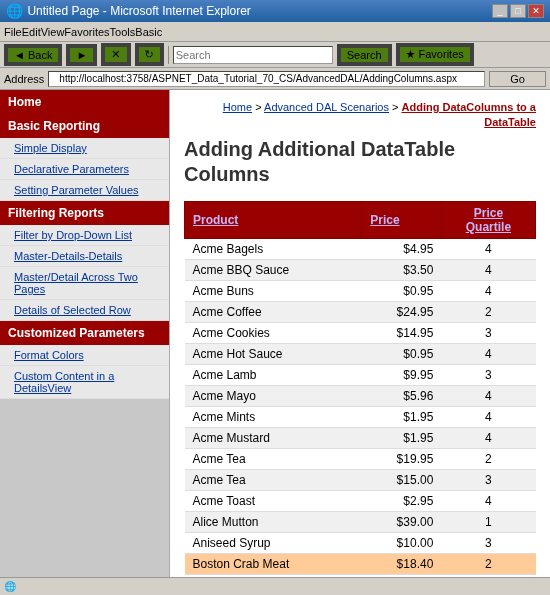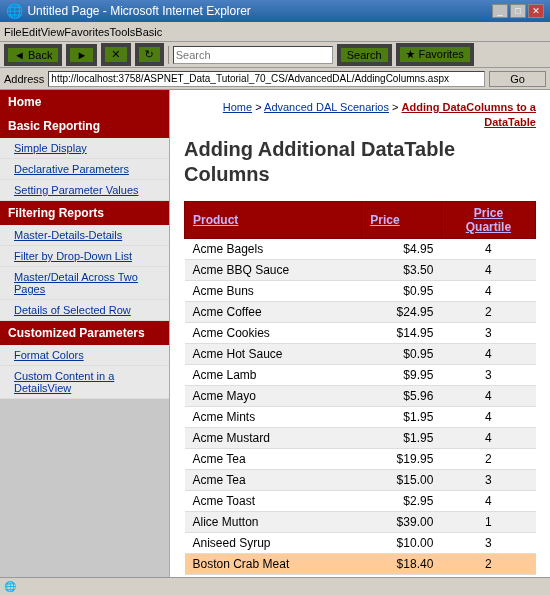--- a/index.html
+++ b/index.html
@@ -71,21 +71,21 @@
       height: 22px;
       font-size: 11px;
     }
     .address-label { font-size: 11px; }
     .address-input {
       flex: 1;
       border: 1px inset #999;
       background: white;
       height: 16px;
       font-size: 10px;
-      padding: 0 2px;
+      padding: 0 10px;
     }
     .go-btn {
       background: #d4d0c8;
       border: 1px solid #888;
       padding: 1px 20px;
       font-size: 11px;
       cursor: pointer;
     }
 
     
@@ -238,22 +238,22 @@
 
   <div class="sidebar">
     <div class="sidebar-section-header">Home</div>
 
     <div class="sidebar-section-header">Basic Reporting</div>
     <div class="sidebar-item">Simple Display</div>
     <div class="sidebar-item">Declarative Parameters</div>
     <div class="sidebar-item">Setting Parameter Values</div>
 
     <div class="sidebar-section-header">Filtering Reports</div>
+    <div class="sidebar-item">Filter by Drop-Down List</div>
     <div class="sidebar-item">Master-Details-Details</div>
-    <div class="sidebar-item">Filter by Drop-Down List</div>
     <div class="sidebar-item">Master/Detail Across Two Pages</div>
     <div class="sidebar-item">Details of Selected Row</div>
 
     <div class="sidebar-section-header">Customized Parameters</div>
     <div class="sidebar-item">Format Colors</div>
     <div class="sidebar-item">Custom Content in a DetailsView</div>
   </div>
 
   <div class="content-area">
 

